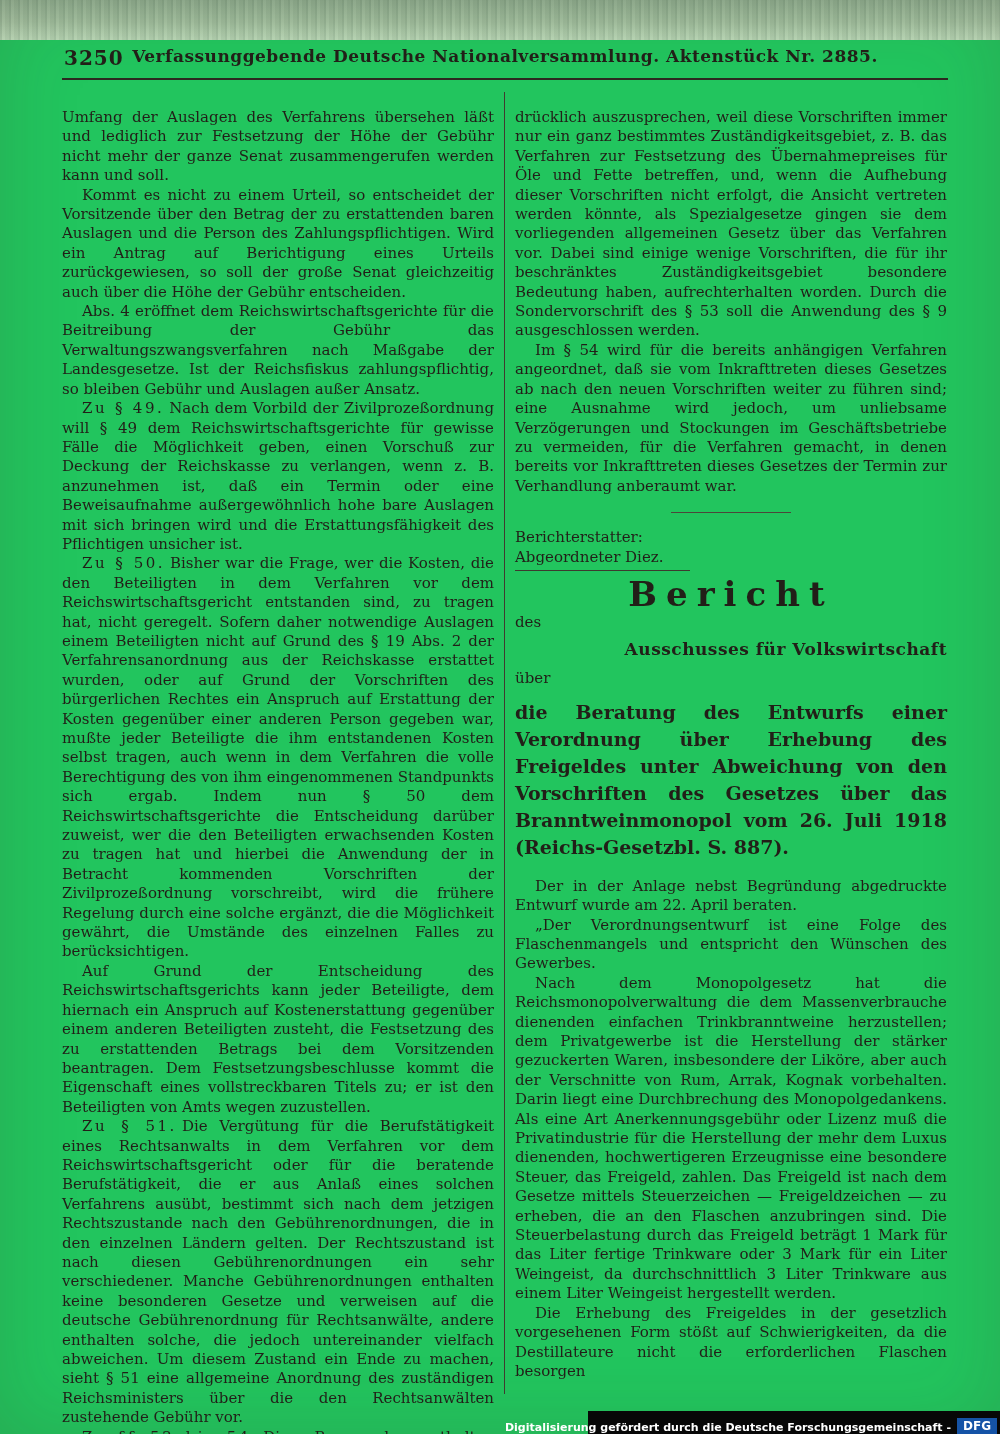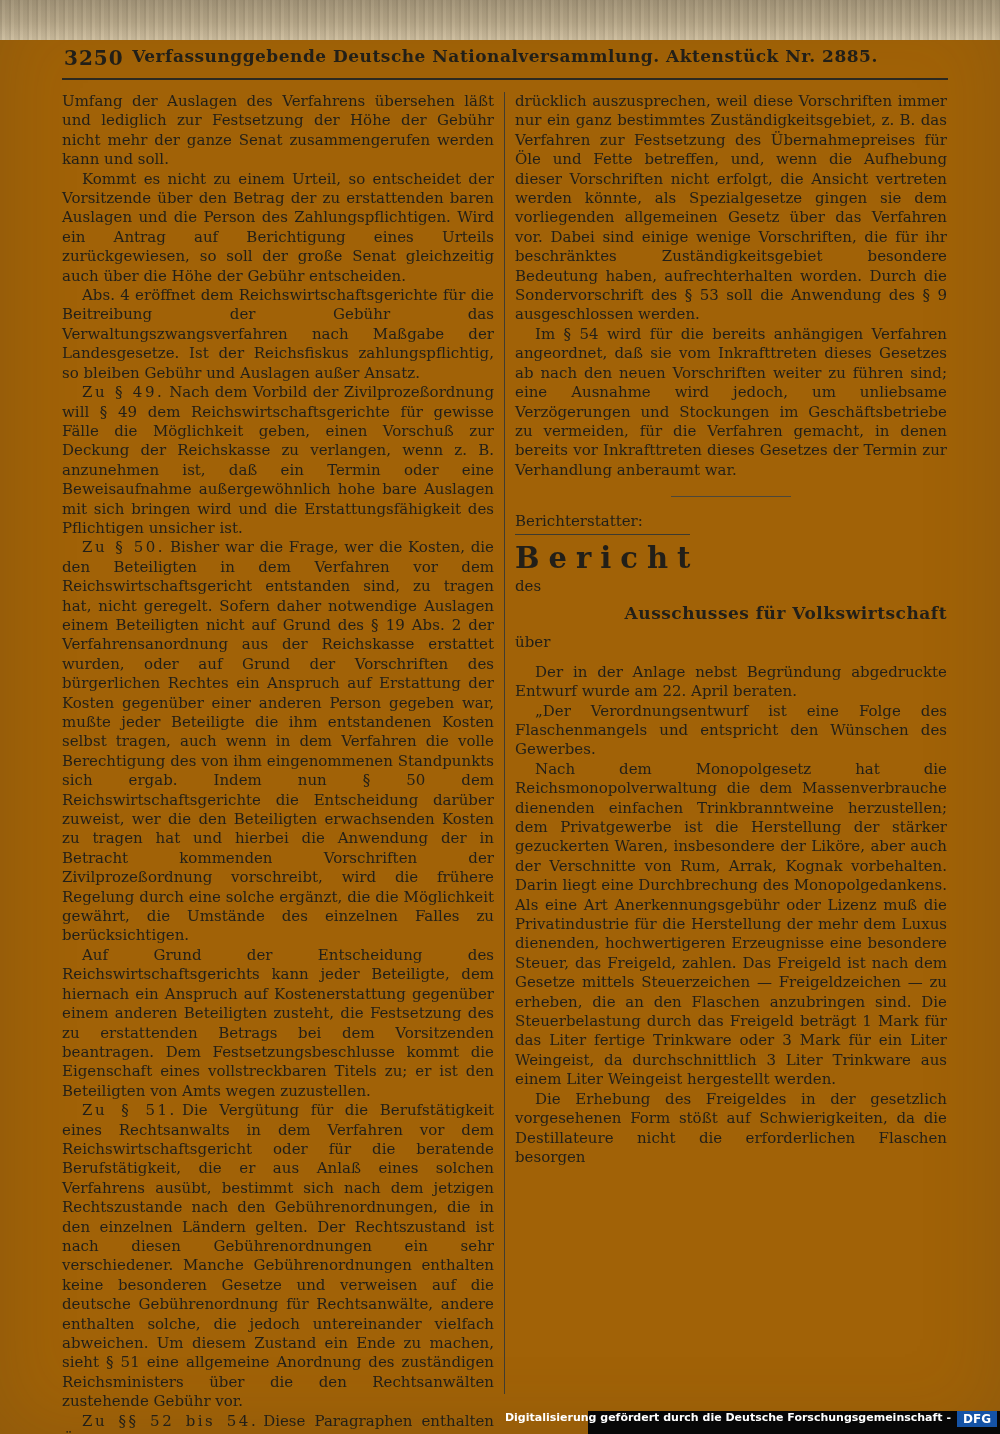--- a/index.html
+++ b/index.html
@@ -2,21 +2,21 @@
 <html lang="de"><head>
 <meta charset="utf-8">
 <style>
   * { margin:0; padding:0; box-sizing:border-box; }
   html,body { width:1000px; }
   body { font-family:"DejaVu Serif","Liberation Serif",serif; }
 
   .page {
     position:relative;
     width:1000px; height:1434px;
-    background:#a16207;
+    background:#22c55e;
     overflow:hidden;
     color:#221f18;
     box-shadow: inset 0 0 80px rgba(60,55,40,.18);
     padding-left: 36px;
   }
 
   
   .scan-band {
     position:absolute; top:0; left:0; right:0; height:40px;
     background:
@@ -43,20 +43,21 @@
 
   .columns {
     position:absolute; top:92px; left:62px; right:52px; bottom:40px;
     display:flex;
   }
   .col {
     width:432px;
     font-size:15px; line-height:19.4px;
     text-align:justify;
     hyphens:manual;
+    margin-top:16px;
   }
   .col-divider {
     width:1px; background:#403c30; margin:0 10px;
     align-self:stretch;
   }
 
   .para { text-align:justify; }
   .para.indent { text-indent:20px; }
   .lead { letter-spacing:2.5px; margin-right:5px; }
   .para.spaced { letter-spacing:1.6px; }
@@ -68,40 +69,40 @@
   }
   .report-number {
     text-align:center; font-weight:bold; font-size:22px;
     margin:6px 0 14px 0; letter-spacing:1px;
   }
   .rapporteur { font-size:15px; line-height:20px; }
   .rapporteur-rule {
     width:175px; border-top:1px solid #3d3a2f; margin:3px 0 14px 0;
   }
   .report-title {
-    text-align:left; font-weight:bold;
-    font-size:29px; letter-spacing:9px;
+    text-align:center; font-weight:bold;
+    font-size:34px; letter-spacing:9px;
     margin:6px 0 8px 0;
   }
   .report-of { font-size:15px; margin-bottom:8px; }
   .report-committee {
     text-align:right; font-weight:bold; font-size:17px;
     margin-bottom:10px; letter-spacing:.5px;
   }
   .report-about { text-align:left; font-size:15px; margin-bottom:10px; }
   .report-subject {
     font-weight:bold; font-size:19px; line-height:27px;
     text-align:justify; margin-bottom:16px;
   }
 
   .footer-bar {
     position:absolute; right:0; bottom:0;
     height:23px; width:412px;
     background:#070707;
-    display:flex; align-items:flex-start; justify-content:flex-end;
+    display:flex; align-items:flex-end; justify-content:flex-end;
     gap:6px; padding:0 3px 0 8px;
   }
   .credit {
     color:#ffffff; font-size:11px; font-weight:bold;
     font-family:"DejaVu Sans","Liberation Sans",sans-serif;
     white-space:nowrap;
   }
   .dfg-logo {
     background:#1553a6; color:#ffffff;
     font-size:12px; font-weight:bold;
@@ -139,27 +140,29 @@
 
     <div class="col">
       <p class="para"><span>drücklich auszusprechen, weil diese Vorschriften immer nur ein ganz bestimmtes Zuständigkeitsgebiet, z. B. das Verfahren zur Festsetzung des Übernahmepreises für Öle und Fette betreffen, und, wenn die Aufhebung dieser Vorschriften nicht erfolgt, die Ansicht vertreten werden könnte, als Spezialgesetze gingen sie dem vorliegenden allgemeinen Gesetz über das Verfahren vor. Dabei sind einige wenige Vorschriften, die für ihr beschränktes Zuständigkeitsgebiet besondere Bedeutung haben, aufrechterhalten worden. Durch die Sondervorschrift des § 53 soll die Anwendung des § 9 ausgeschlossen werden.</span></p>
       <p class="para indent"><span>Im § 54 wird für die bereits anhängigen Verfahren angeordnet, daß sie vom Inkrafttreten dieses Gesetzes ab nach den neuen Vorschriften weiter zu führen sind; eine Ausnahme wird jedoch, um unliebsame Verzögerungen und Stockungen im Geschäftsbetriebe zu vermeiden, für die Verfahren gemacht, in denen bereits vor Inkrafttreten dieses Gesetzes der Termin zur Verhandlung anberaumt war.</span></p>
 
       <div class="section-rule"></div>
 
 
       <div class="rapporteur">
         <div>Berichterstatter:</div>
+        <div>Abgeordneter Diez.</div>
         <div class="rapporteur-rule"></div>
       </div>
 
       <div class="report-title">Bericht</div>
       <div class="report-of">des</div>
       <div class="report-committee">Ausschusses für Volkswirtschaft</div>
       <div class="report-about">über</div>
+      <div class="report-subject">die Beratung des Entwurfs einer Verordnung über Erhebung des Freigeldes unter Abweichung von den Vorschriften des Gesetzes über das Branntweinmonopol vom 26. Juli 1918 (Reichs-Gesetzbl. S. 887).</div>
 
       <p class="para indent"><span>Der in der Anlage nebst Begründung abgedruckte Entwurf wurde am 22. April beraten.</span></p>
       <p class="para indent"><span>„Der Verordnungsentwurf ist eine Folge des Flaschenmangels und entspricht den Wünschen des Gewerbes.</span></p>
       <p class="para indent"><span>Nach dem Monopolgesetz hat die Reichsmonopolverwaltung die dem Massenverbrauche dienenden einfachen Trinkbranntweine herzustellen; dem Privatgewerbe ist die Herstellung der stärker gezuckerten Waren, insbesondere der Liköre, aber auch der Verschnitte von Rum, Arrak, Kognak vorbehalten. Darin liegt eine Durchbrechung des Monopolgedankens. Als eine Art Anerkennungsgebühr oder Lizenz muß die Privatindustrie für die Herstellung der mehr dem Luxus dienenden, hochwertigeren Erzeugnisse eine besondere Steuer, das Freigeld, zahlen. Das Freigeld ist nach dem Gesetze mittels Steuerzeichen — Freigeldzeichen — zu erheben, die an den Flaschen anzubringen sind. Die Steuerbelastung durch das Freigeld beträgt 1 Mark für das Liter fertige Trinkware oder 3 Mark für ein Liter Weingeist, da durchschnittlich 3 Liter Trinkware aus einem Liter Weingeist hergestellt werden.</span></p>
       <p class="para indent"><span>Die Erhebung des Freigeldes in der gesetzlich vorgesehenen Form stößt auf Schwierigkeiten, da die Destillateure nicht die erforderlichen Flaschen besorgen</span></p>
     </div>
 
   </div>
 
   <div class="footer-bar">

